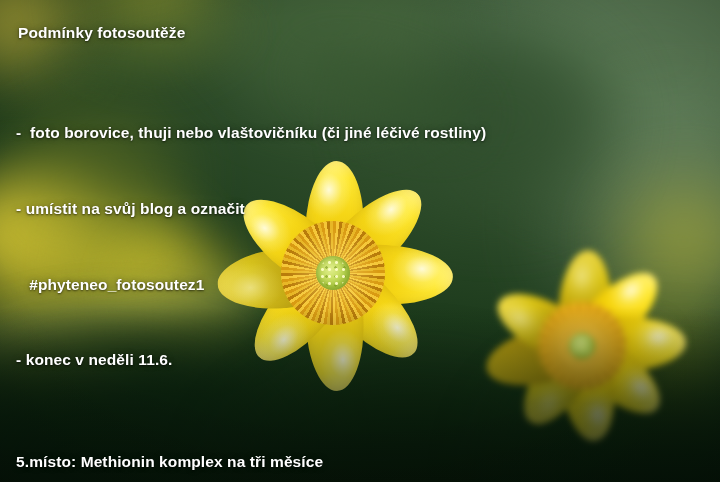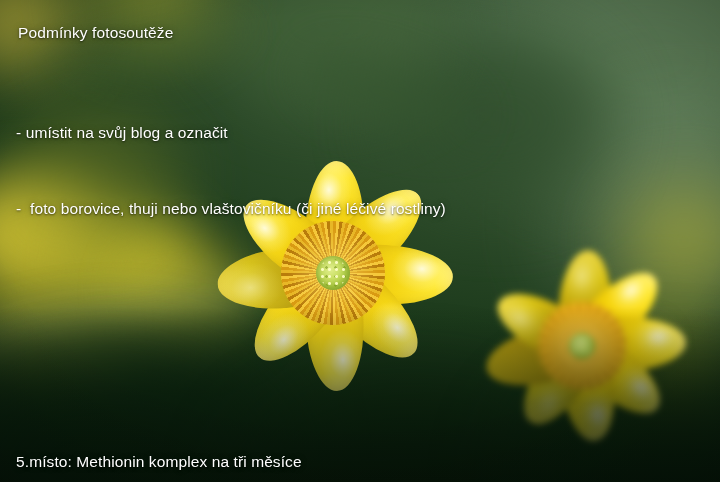--- a/index.html
+++ b/index.html
@@ -141,21 +141,21 @@
   }
 
   
   .overlay {
     position: absolute;
     inset: 0;
   }
   .text-block {
     position: absolute;
     color: #ffffff;
-    font-weight: 400;
+    font-weight: 700;
     letter-spacing: .1px;
     text-shadow:
       0 1px 2px rgba(0,0,0,.55),
       0 0 6px rgba(0,0,0,.35);
     white-space: pre;
   }
   #heading {
     left: 18px;
     top: 23px;
     font-size: 15.5px;
@@ -238,22 +238,24 @@
 
     <div class="bottom-dark"></div>
     <div class="vignette"></div>
   </div>
 
   <div class="overlay">
 
     <div class="text-block" id="heading">Podmínky fotosoutěže</div>
 
     <div class="text-block" id="rules">
+      <span class="rule-line">-  foto borovice, thuji nebo vlaštovičníku (či jiné léčivé rostliny)</span>
       <span class="rule-line">- umístit na svůj blog a označit</span>
-      <span class="rule-line">-  foto borovice, thuji nebo vlaštovičníku (či jiné léčivé rostliny)</span>
+      <span class="rule-line">   #phyteneo_fotosoutez1</span>
+      <span class="rule-line">- konec v neděli 11.6.</span>
     </div>
 
     <div class="text-block" id="prizes">
       <span class="prize-line">5.místo: Methionin komplex na tři měsíce</span>
       
       
     </div>
 
   </div>
 </div>

